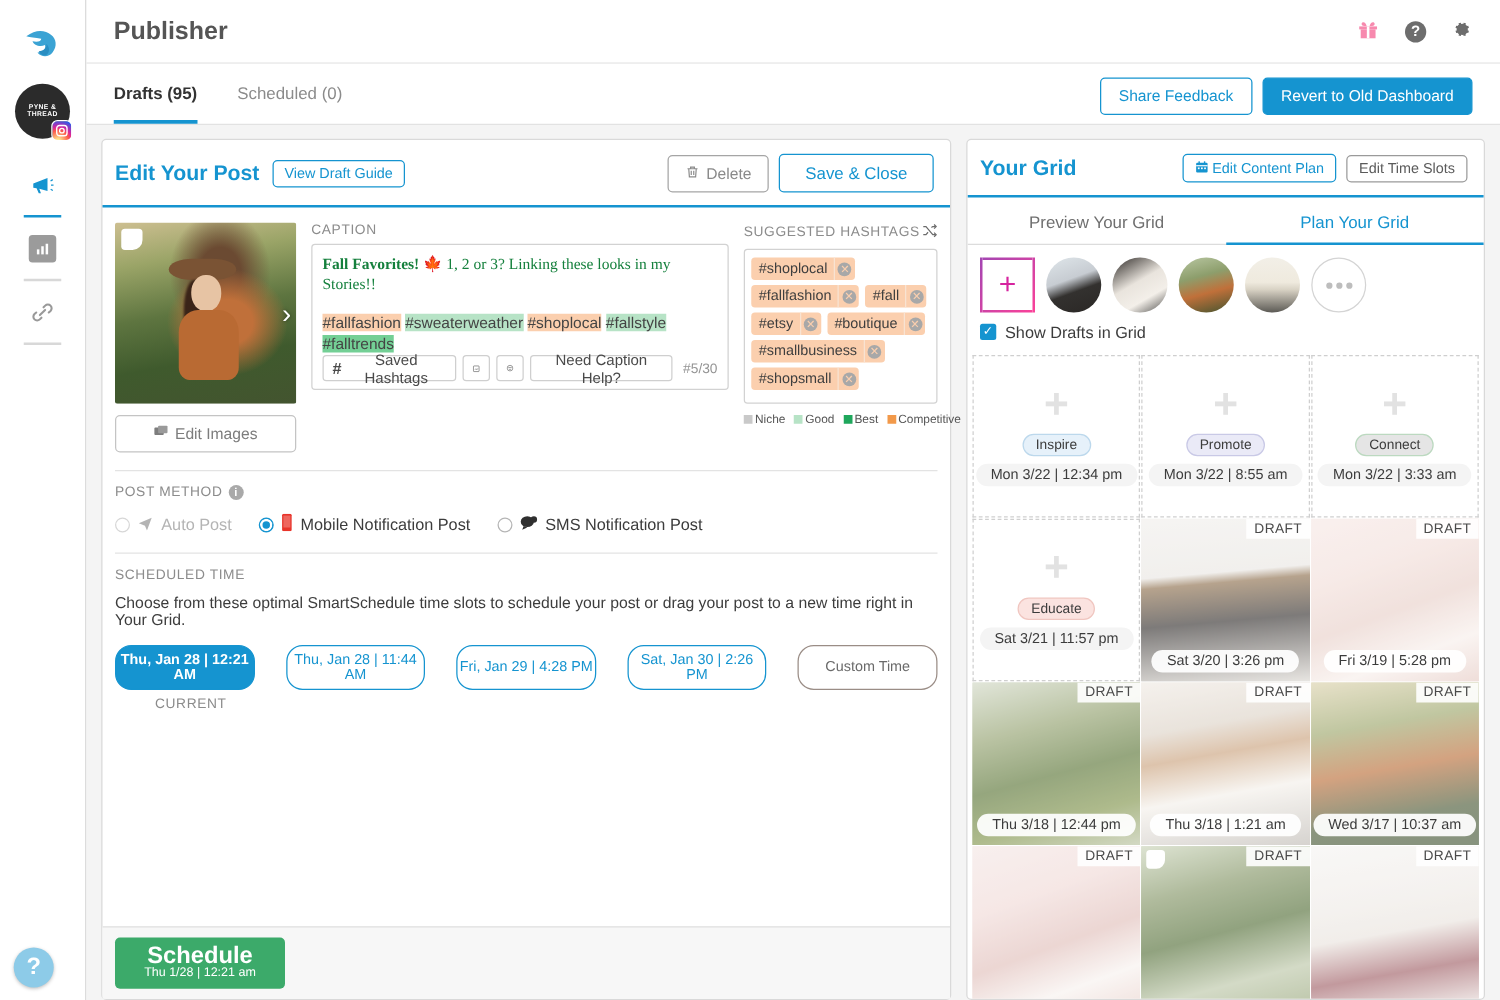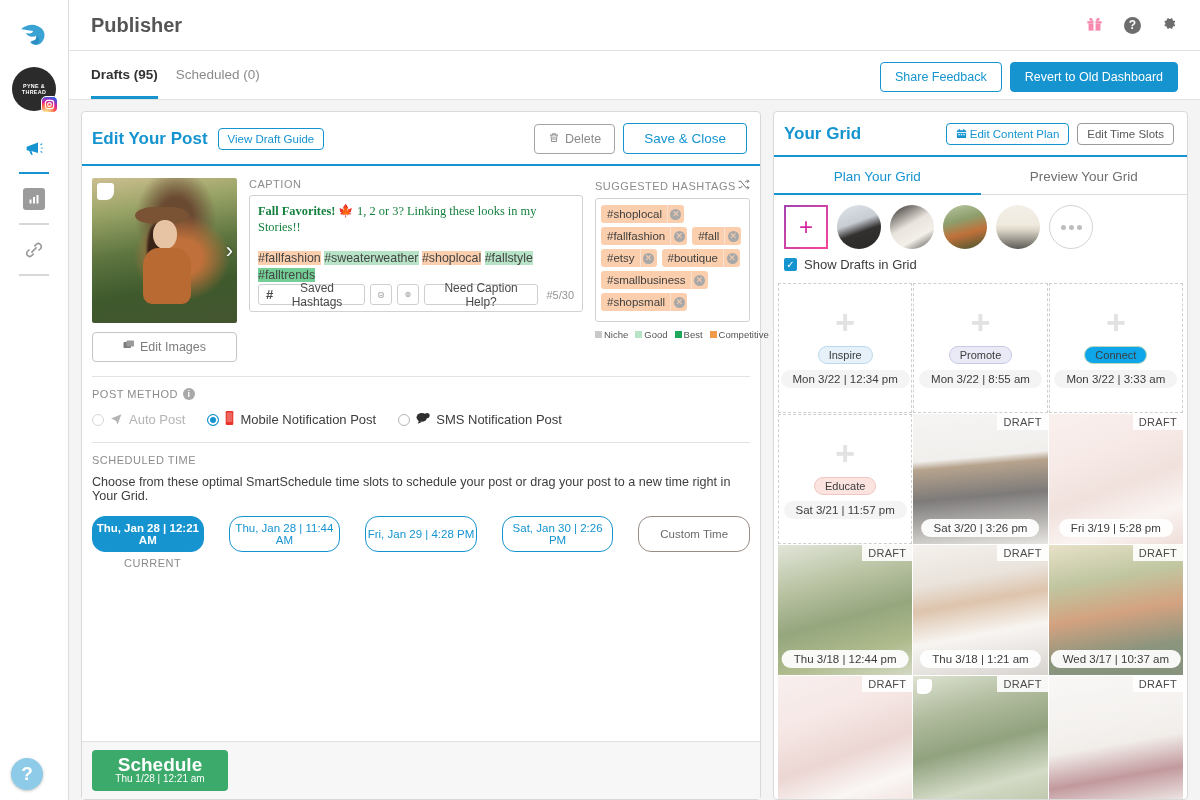--- a/index.html
+++ b/index.html
@@ -71,21 +71,21 @@
     width:17px; height:17px; border-radius:50%; background:#6d6d6d; color:#fff;
     font-size:12px; font-weight:bold; display:flex; align-items:center; justify-content:center;
   }
   .gear { color:#6d6d6d; }
 
   .tabbar {
     height:49px; min-height:49px; background:#fff;
     border-bottom:1px solid #e2e2e2;
     display:flex; align-items:flex-end; padding:0 22px;
   }
-  .tabs { display:flex; height:100%; align-items:center; gap:18px; }
+  .tabs { display:flex; height:100%; align-items:center; gap:32px; }
   .tab { font-size:13.5px; color:#8b8b8b; height:100%; display:flex; align-items:center; position:relative; padding-bottom:2px;}
   .tab.active { color:#333; font-weight:bold; }
   .tab.active:after {
     content:""; position:absolute; left:0; right:0; bottom:0; height:3px; background:#1594d0;
   }
   .tabbar-right { margin-left:auto; display:flex; align-items:center; gap:8px; padding-bottom:7px;}
   .btn {
     font-family:"Liberation Sans", sans-serif;
     border-radius:4px; font-size:12.5px; padding:7px 14px;
     cursor:pointer; white-space:nowrap;
@@ -258,21 +258,21 @@
   .grid-scroll { flex:1; overflow:hidden; padding:0 0 0 0; }
   .grid3 { display:grid; grid-template-columns:repeat(3,1fr); gap:1px; padding:0 4px; }
   .cell { position:relative; height:130px; overflow:hidden; background:#fff; }
   .cell.empty { border:1px dashed #cfcfcf; display:flex; flex-direction:column; align-items:center; justify-content:center; }
   .cell.empty .bigplus { font-size:34px; color:#e2e2e2; line-height:28px; font-weight:bold; }
   .pill {
     margin-top:10px; font-size:11px; padding:2px 10px; border-radius:9px; border:1px solid;
   }
   .pill.inspire { background:#e6f1fa; border-color:#bcd8ec; color:#3c3c3c; }
   .pill.promote { background:#eaeaf7; border-color:#c9c9e6; color:#3c3c3c; }
-  .pill.connect { background:#0ea5e9; border-color:#bcd9c0; color:#3c3c3c; }
+  .pill.connect { background:#e5e5e5; border-color:#bcd9c0; color:#3c3c3c; }
   .pill.educate { background:#fbe3e0; border-color:#f0c6c0; color:#3c3c3c; }
   .time-chip {
     position:absolute; left:50%; transform:translateX(-50%); bottom:7px;
     background:rgba(255,255,255,.93); border-radius:11px; font-size:11.5px; color:#3c3c3c;
     padding:3px 12px; white-space:nowrap;
   }
   .cell.empty .time-chip { position:static; transform:none; margin-top:6px; background:#f4f4f4; }
   .draft-badge {
     position:absolute; right:0; top:0; background:rgba(255,255,255,.9);
     font-size:11px; color:#4a4a4a; padding:2px 6px; letter-spacing:.3px;
@@ -634,22 +634,22 @@
                     <rect x="16" y="13" width="3" height="3" fill="#fff"></rect>
                 </svg>
               </span>
               <span>Edit Content Plan</span>
             </button>
             <button class="btn-xs gray">Edit Time Slots</button>
           </div>
         </div>
 
         <div class="grid-tabs">
+          <div class="gtab">Preview Your Grid</div>
           <div class="gtab active">Plan Your Grid</div>
-          <div class="gtab">Preview Your Grid</div>
         </div>
 
         <div class="stories">
           <div class="story add">
               <span class="plus">+</span>
             </div>
           <div class="story s1"></div>
           <div class="story s2"></div>
           <div class="story s3"></div>
           <div class="story s4"></div>

